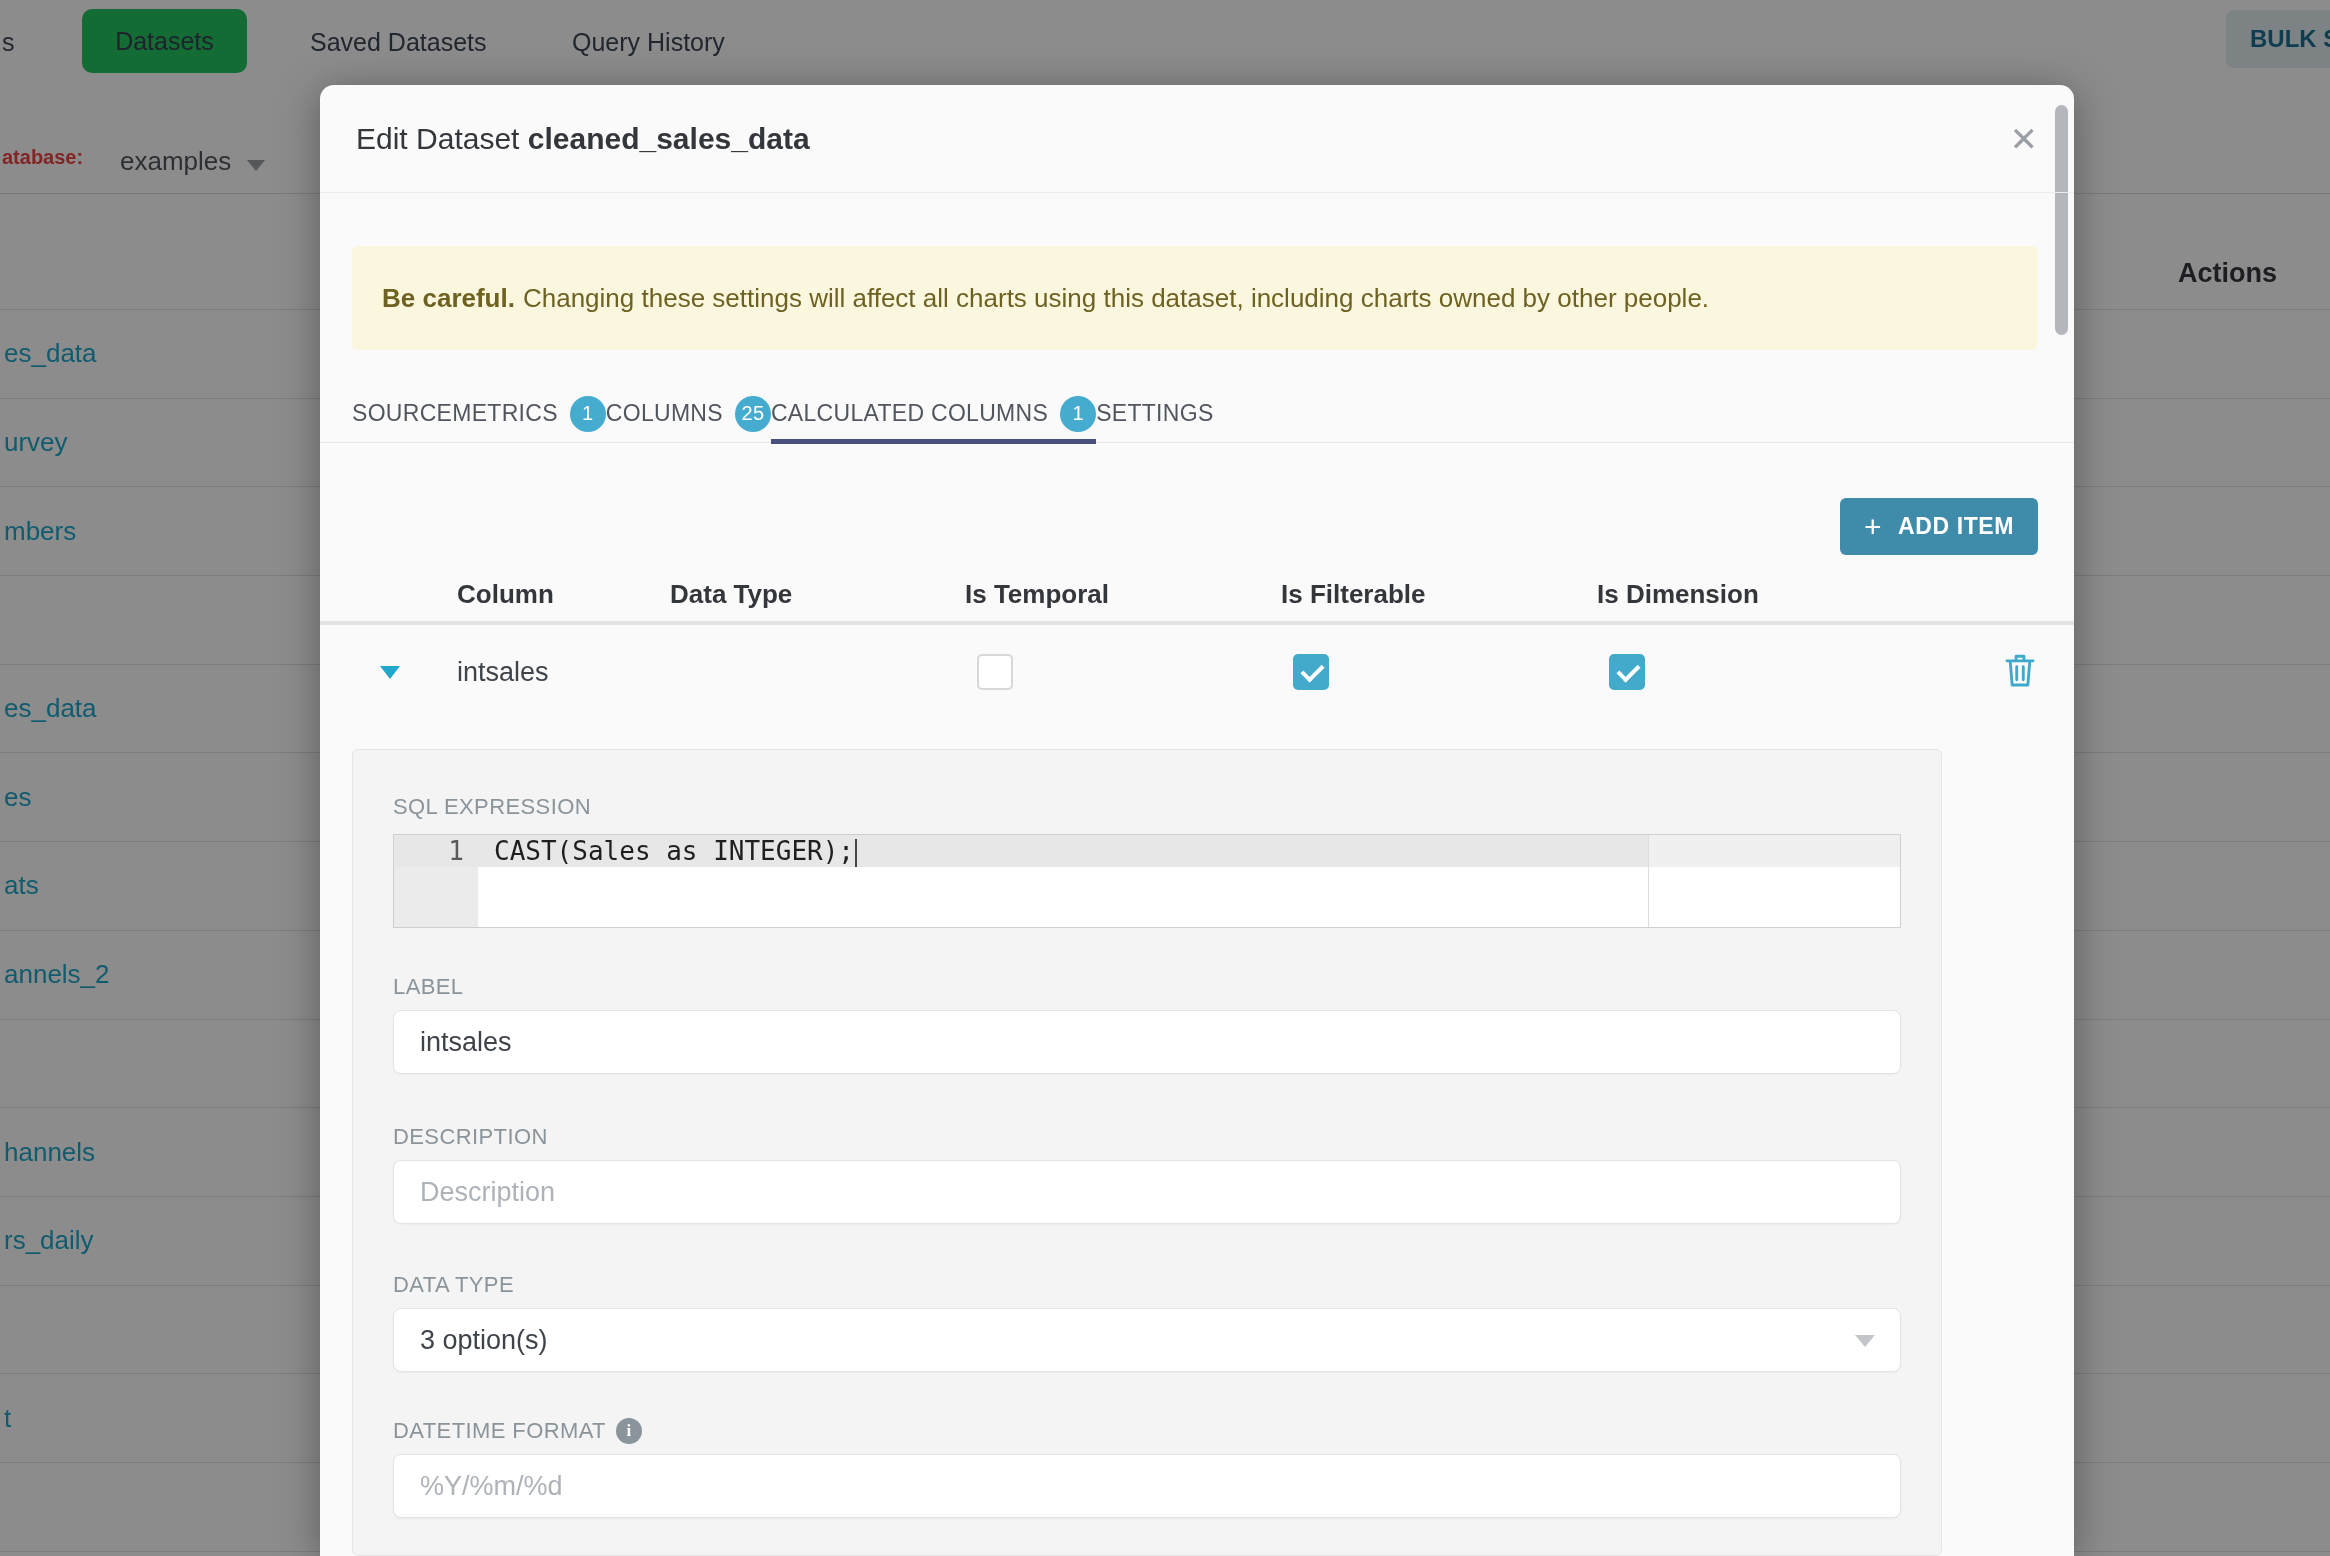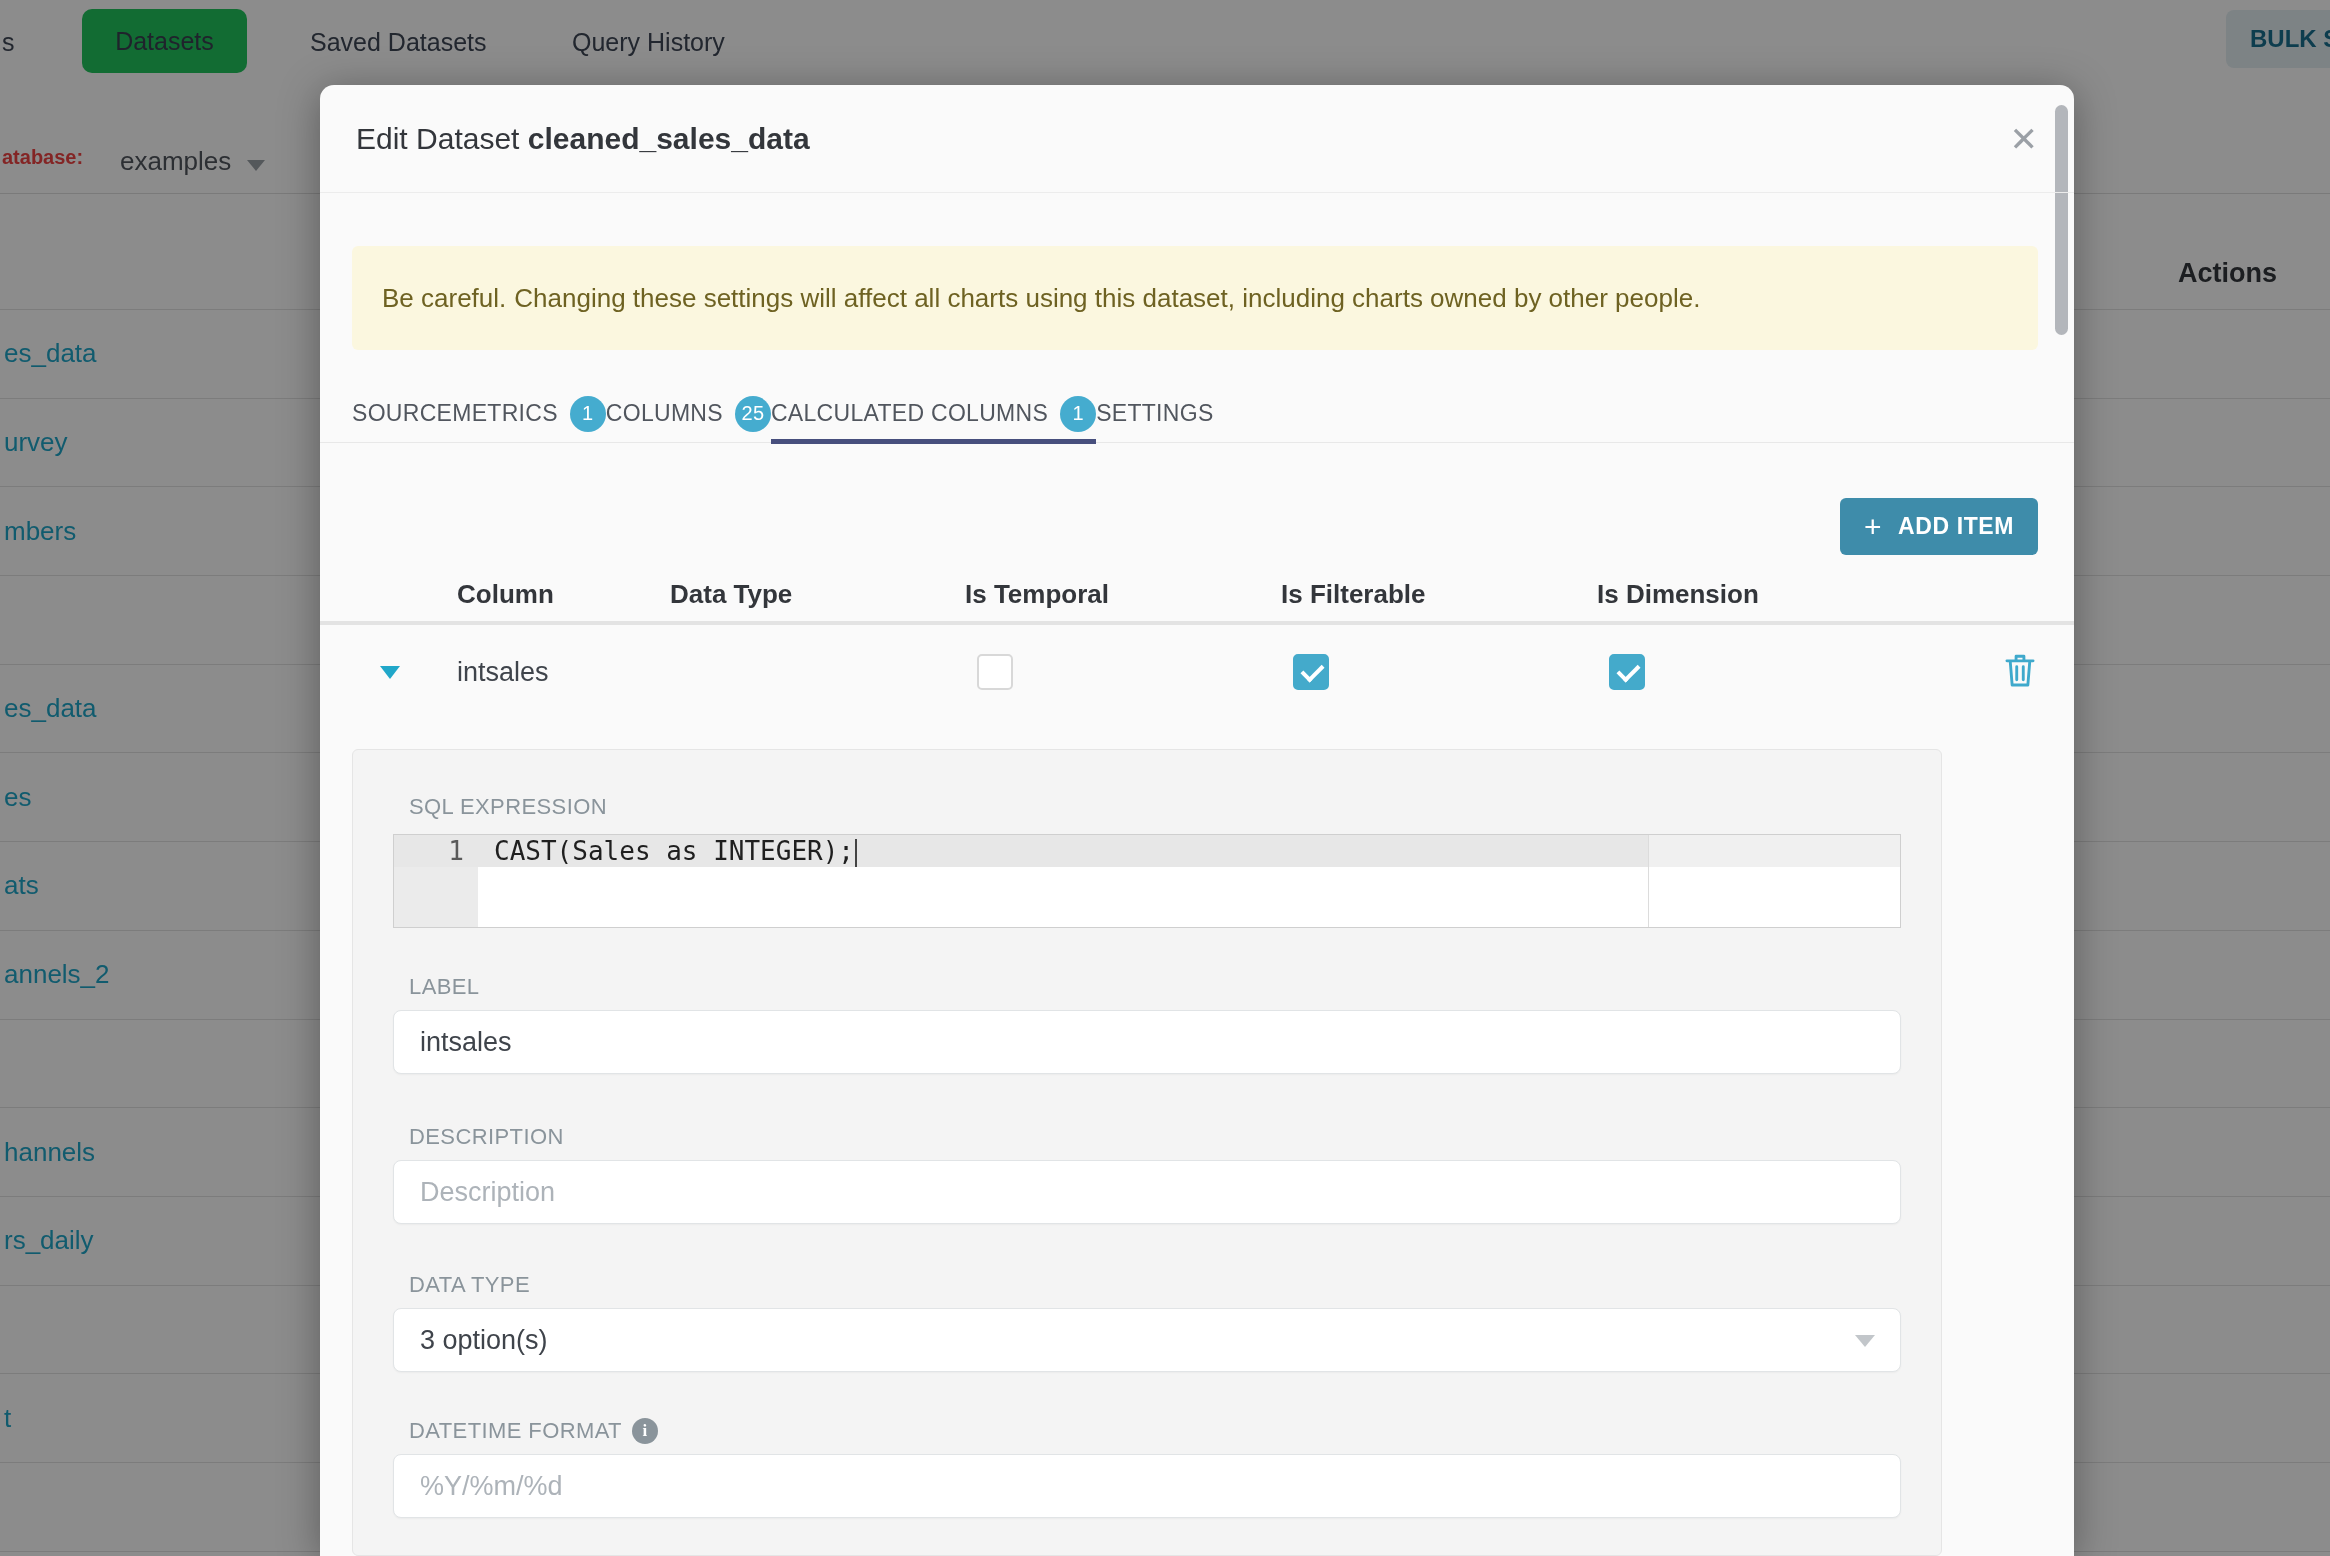--- a/index.html
+++ b/index.html
@@ -58,21 +58,21 @@
   }
   .modal-title { font-size:30px; color:#33363B; }
   .modal-title b { font-weight:700; }
   .close-x { margin-left:auto; font-size:34px; color:#9BA0A6; line-height:1; cursor:default; }
 
   .banner {
     position:absolute; top:161px; left:32px; width:1686px; height:104px;
     background:#FBF7DF; border-radius:6px; display:flex; align-items:center; padding:0 30px;
     font-size:26px; color:#6E6222;
   }
-  .banner b { font-weight:400; margin-right:8px; }
+  .banner b { font-weight:700; margin-right:8px; }
 
   .tabs {
     position:absolute; top:300px; left:0; width:100%; height:58px;
     display:flex; padding-left:32px; border-bottom:1px solid #E8E8E8;
   }
   .tab { position:relative; display:flex; align-items:center; font-size:23px; letter-spacing:0.3px;
     color:#51565E; white-space:nowrap; }
   .tab .badge {
     display:inline-flex; align-items:center; justify-content:center;
     min-width:36px; height:36px; border-radius:18px; padding:0 6px; margin-left:12px;
@@ -102,21 +102,21 @@
   .cbox.checked { background:#44AACB; border-color:#44AACB; }
   .cbox.checked::after { content:""; position:absolute; left:7px; top:8px; width:17px; height:9px;
     border-left:4px solid #fff; border-bottom:4px solid #fff; transform:rotate(-45deg); }
   .trash { justify-self:end; margin-right:2px; }
 
   .panel {
     position:absolute; top:664px; left:32px; width:1590px; height:807px;
     background:#F4F4F4; border:1px solid #E5E5E5; border-radius:6px;
     padding:44px 40px 0 40px; display:flex; flex-direction:column;
   }
-  .field-label { font-size:22px; letter-spacing:0.4px; color:#8A949B; display:flex; align-items:center;margin-left:16px; }
+  .field-label { font-size:22px; letter-spacing:0.4px; color:#8A949B; display:flex; align-items:center; }
   .info-icon { display:inline-flex; align-items:center; justify-content:center;
     width:26px; height:26px; border-radius:50%; background:#8A949B; color:#fff;
     font-size:17px; font-weight:700; margin-left:10px; font-family:"Liberation Serif", serif; }
 
   .editor { position:relative; margin-top:14px; height:94px; background:#fff; border:1px solid #CFCFCF; overflow:hidden; }
   .editor .gutter { position:absolute; left:0; top:0; bottom:0; width:84px; background:#EBEBEB; }
   .editor .active-line { position:absolute; left:0; top:0; height:32px; right:251px; background:#E7E7E7; }
   .editor .active-line-right { position:absolute; right:0; top:0; height:32px; width:251px; background:#F0F0F0; }
   .editor .print-margin { position:absolute; top:0; bottom:0; right:251px; width:1px; background:#DCDCDC; }
   .editor .lineno { position:absolute; left:0; top:0; width:70px; height:32px; line-height:32px;

